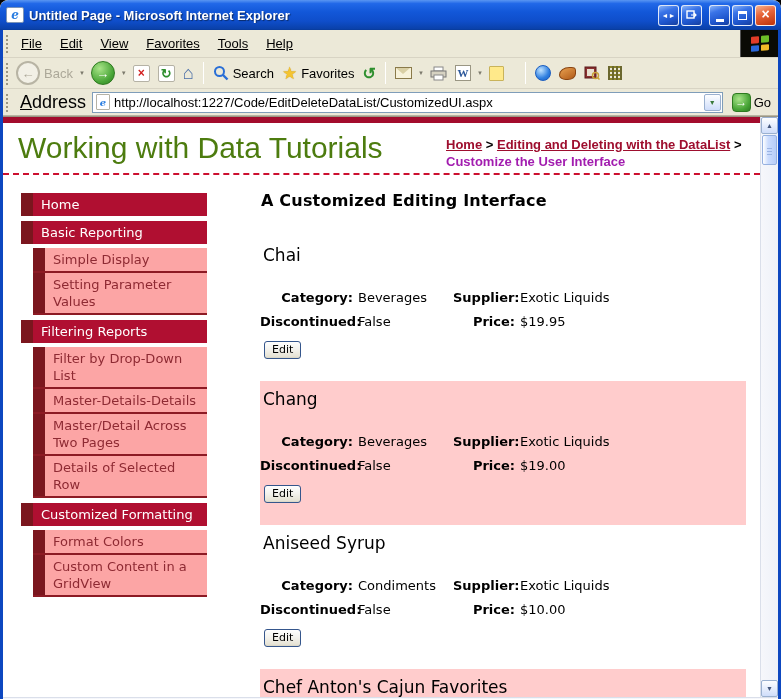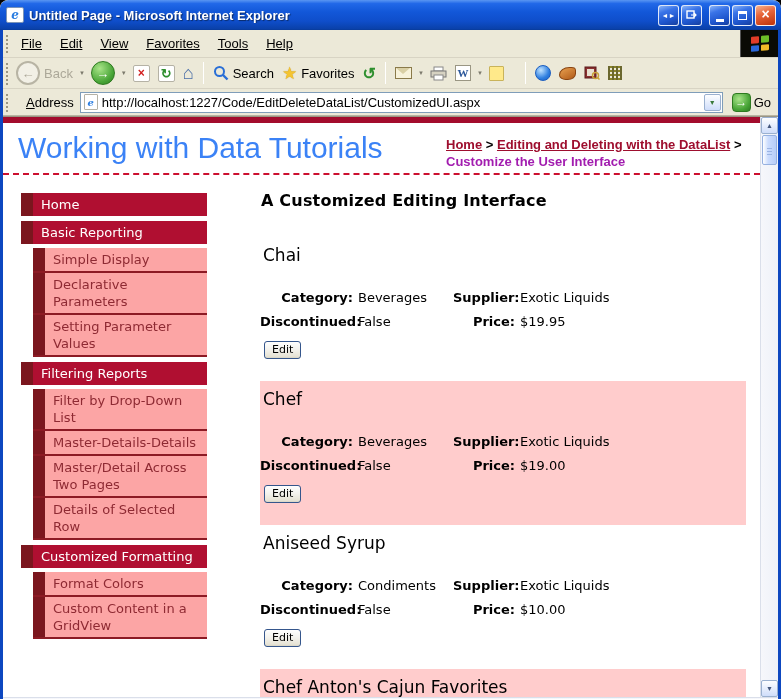--- a/index.html
+++ b/index.html
@@ -82,21 +82,21 @@
     border-radius:70% 30% 55% 45%; border:1px solid #8a4410; }
   .book-ic { position:relative; width:16px; height:14px; }
   .matrix-ic { width:14px; height:14px;
     background-image:repeating-linear-gradient(90deg,#6b682f 0 2px,transparent 2px 4px),
                      repeating-linear-gradient(0deg,#8a8428 0 2px,transparent 2px 4px); }
   .t-spacer { width:12px; }
 
   
   .addressbar { height:27px; flex:0 0 27px; display:flex; align-items:center;
     border-bottom:1px solid #b9b5a2; padding-right:4px; }
-  .addr-label { font-size:13px; color:#000; margin:0 6px 0 14px; }
+  .addr-label { font-size:18px; color:#000; margin:0 6px 0 8px; }
   .addr-label::first-letter { text-decoration:underline; }
   .addr-input { flex:1; height:21px; background:#fff; border:1px solid #7f9db9; display:flex;
     align-items:center; padding:0 1px 0 3px; }
   .addr-ie { width:14px; height:16px; background:#fff; border:1px solid #b5b2a5; border-radius:1px;
     display:flex; align-items:center; justify-content:center;
     font:bold italic 10px "DejaVu Serif", serif; color:#2a7de0; margin-right:4px; }
   .addr-url { font-size:13px; color:#000; flex:1; white-space:nowrap; overflow:hidden; }
   .addr-dd { width:17px; height:17px; display:flex; align-items:center; justify-content:center;
     background:linear-gradient(#fdfeff,#cfddfa); border:1px solid #9ab0cf; border-radius:2px;
     font-size:7px; color:#3a7a3a; }
@@ -127,21 +127,21 @@
   .htrack { flex:1; display:flex; padding:1px 2px; }
   .hthumb { width:96%; border:1px solid #96b1e0; border-radius:2px;
     background:linear-gradient(#fff,#cbdcfd 40%,#b7cdf8); position:relative; }
   .hthumb::after { content:""; position:absolute; top:3px; bottom:3px; left:48%; width:10px;
     background:repeating-linear-gradient(90deg,#9ab4e4 0 1px,transparent 1px 3px); }
   .hcorner { width:17px; flex:0 0 17px; }
 
   
   .redband { height:6px; background:#a30c2d; }
   .pg-header { display:flex; }
-  .site-title { font-size:30px; color:#3b82f6; padding:8px 0 0 15px; flex:1;
+  .site-title { font-size:30px; color:#4d7c0f; padding:8px 0 0 15px; flex:1;
     font-family:"Liberation Sans", sans-serif; white-space:nowrap; }
   .breadcrumb { width:302px; margin:13px 12px 0 auto; font-size:13px; font-weight:bold;
     line-height:17px; font-family:"Liberation Sans", sans-serif; }
   .breadcrumb a { color:#9e0e2e; text-decoration:underline; }
   .crumb-sep { color:#000; }
   .crumb-current { color:#a21caf;text-align:center; }
   .dashrule { border-bottom:2px dashed #cc0f2f; margin-top:3px; }
 
   .pg-body { display:flex; }
 
@@ -338,24 +338,20 @@
             <div class="s-item main">
                 <span class="tab"></span>
                 <span class="s-label">Basic Reporting</span>
               </div>
             <div class="s-item sub">
                 <span class="tab"></span>
                 <span class="s-label">Simple Display</span>
               </div>
             <div class="s-item sub">
                 <span class="tab"></span>
-                <span class="s-label">Declarative Parameters</span>
-              </div>
-            <div class="s-item sub">
-                <span class="tab"></span>
                 <span class="s-label">Setting Parameter Values</span>
               </div>
             <div class="s-item main">
                 <span class="tab"></span>
                 <span class="s-label">Filtering Reports</span>
               </div>
             <div class="s-item sub">
                 <span class="tab"></span>
                 <span class="s-label">Filter by Drop-Down List</span>
               </div>
@@ -400,21 +396,21 @@
                 <div class="prow">
                   <span class="fl c1">Discontinued:</span>
                   <span class="fv c1">False</span>
                   <span class="fl c2">Price:</span>
                   <span class="fv c2">$19.95</span>
                 </div>
                 <div class="edit-row"><button class="edit-btn">Edit</button></div>
               </div>
 
               <div class="product alt">
-                <div class="pname">Chef</div>
+                <div class="pname">Chang</div>
                 <div class="prow">
                   <span class="fl c1">Category:</span>
                   <span class="fv c1">Beverages</span>
                   <span class="fl c2">Supplier:</span>
                   <span class="fv c2">Exotic Liquids</span>
                 </div>
                 <div class="prow">
                   <span class="fl c1">Discontinued:</span>
                   <span class="fv c1">False</span>
                   <span class="fl c2">Price:</span>

